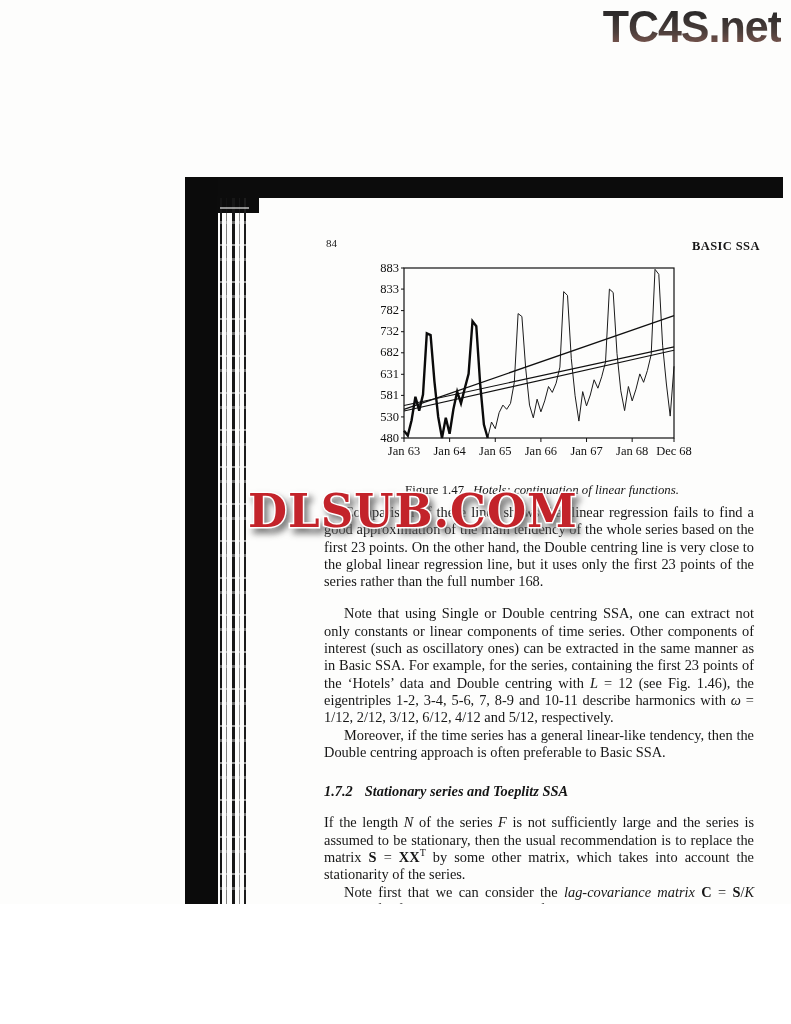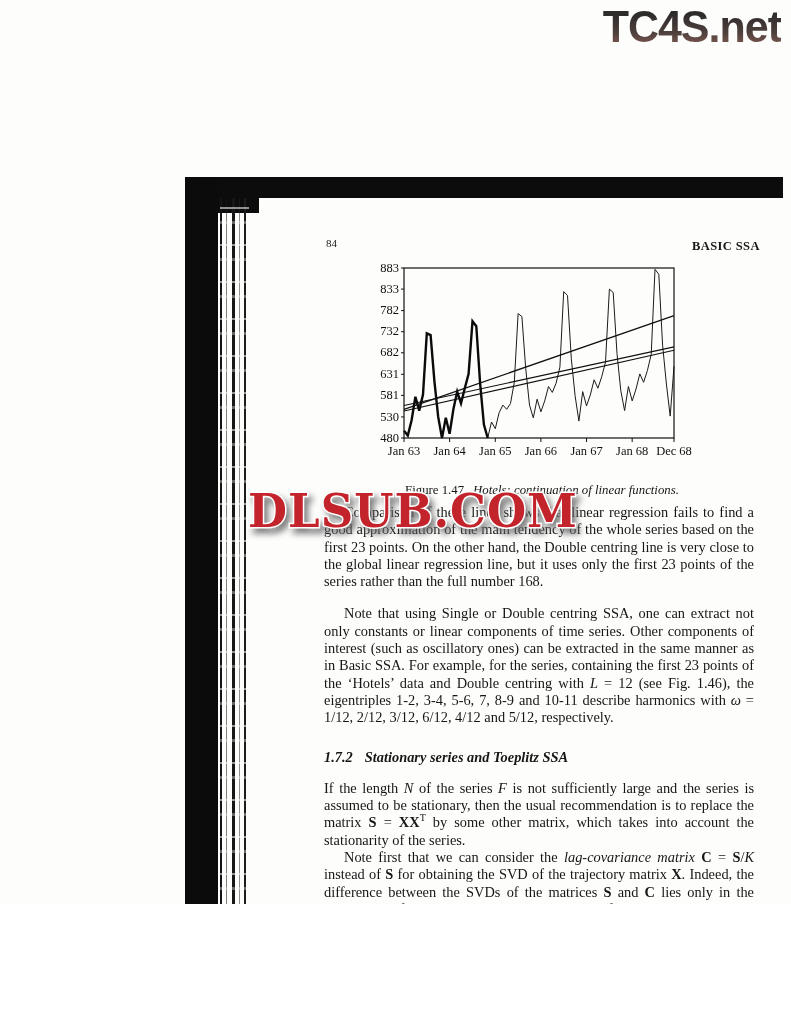--- a/index.html
+++ b/index.html
@@ -115,20 +115,21 @@
 
   <div class="caption">
     <span class="cap-label">Figure 1.47</span><span class="cap-text">Hotels: continuation of linear functions.</span>
   </div>
 
   <div class="wm-mid">DLSUB.COM</div>
 
   <div class="text-col">
     <p class="indent">Comparison of these lines shows that linear regression fails to find a good approximation of the main tendency of the whole series based on the first 23 points. On the other hand, the Double centring line is very close to the global linear regression line, but it uses only the first 23 points of the series rather than the full number 168.</p>
     <p class="indent gap">Note that using Single or Double centring SSA, one can extract not only constants or linear components of time series. Other components of interest (such as oscillatory ones) can be extracted in the same manner as in Basic SSA. For example, for the series, containing the first 23 points of the ‘Hotels’ data and Double centring with <i>L</i> = 12 (see Fig. 1.46), the eigentriples 1-2, 3-4, 5-6, 7, 8-9 and 10-11 describe harmonics with <i>ω</i> = 1/12, 2/12, 3/12, 6/12, 4/12 and 5/12, respectively.</p>
+    <p class="indent">Moreover, if the time series has a general linear-like tendency, then the Double centring approach is often preferable to Basic SSA.</p>
     <h3><span class="sec-num">1.7.2</span><span>Stationary series and Toeplitz SSA</span></h3>
     <p>If the length <i>N</i> of the series <i>F</i> is not sufficiently large and the series is assumed to be stationary, then the usual recommendation is to replace the matrix <b>S</b> = <b>XX</b><sup>T</sup> by some other matrix, which takes into account the stationarity of the series.</p>
     <p class="indent">Note first that we can consider the <i>lag-covariance matrix</i> <b>C</b> = <b>S</b>/<i>K</i> instead of <b>S</b> for obtaining the SVD of the trajectory matrix <b>X</b>. Indeed, the difference between the SVDs of the matrices <b>S</b> and <b>C</b> lies only in the magnitude of the corresponding eigenvalues (for <b>S</b> they are <i>K</i> times larger); the singular vectors of both matrices are the same. Therefore, we can use both <b>S</b> and <b>C</b> in Basic SSA with the same effect.</p>
   </div>
 
   <div class="wm-bottom">TradersXtreme.com</div>
 
 </div>
 
 </body></html>

